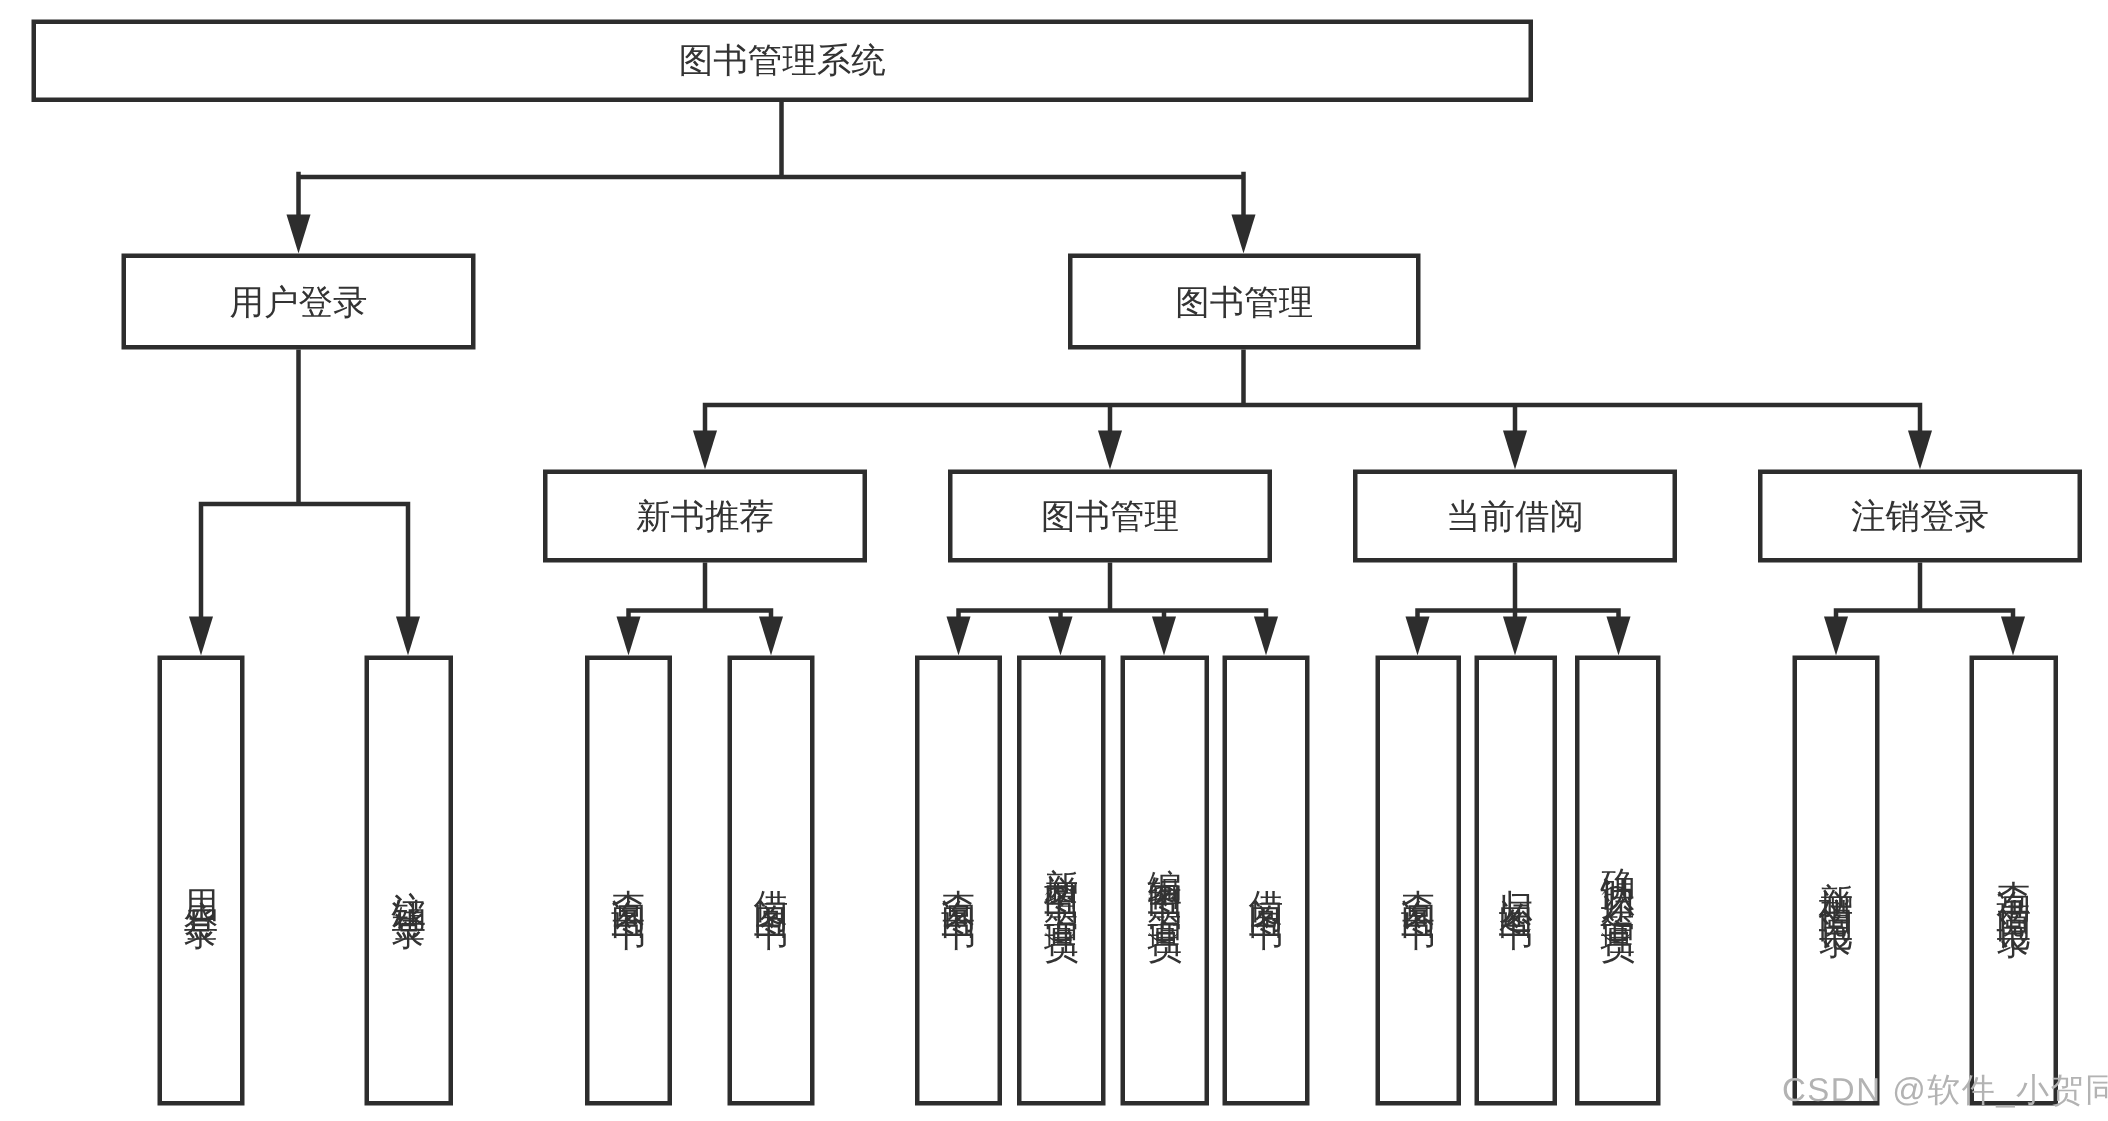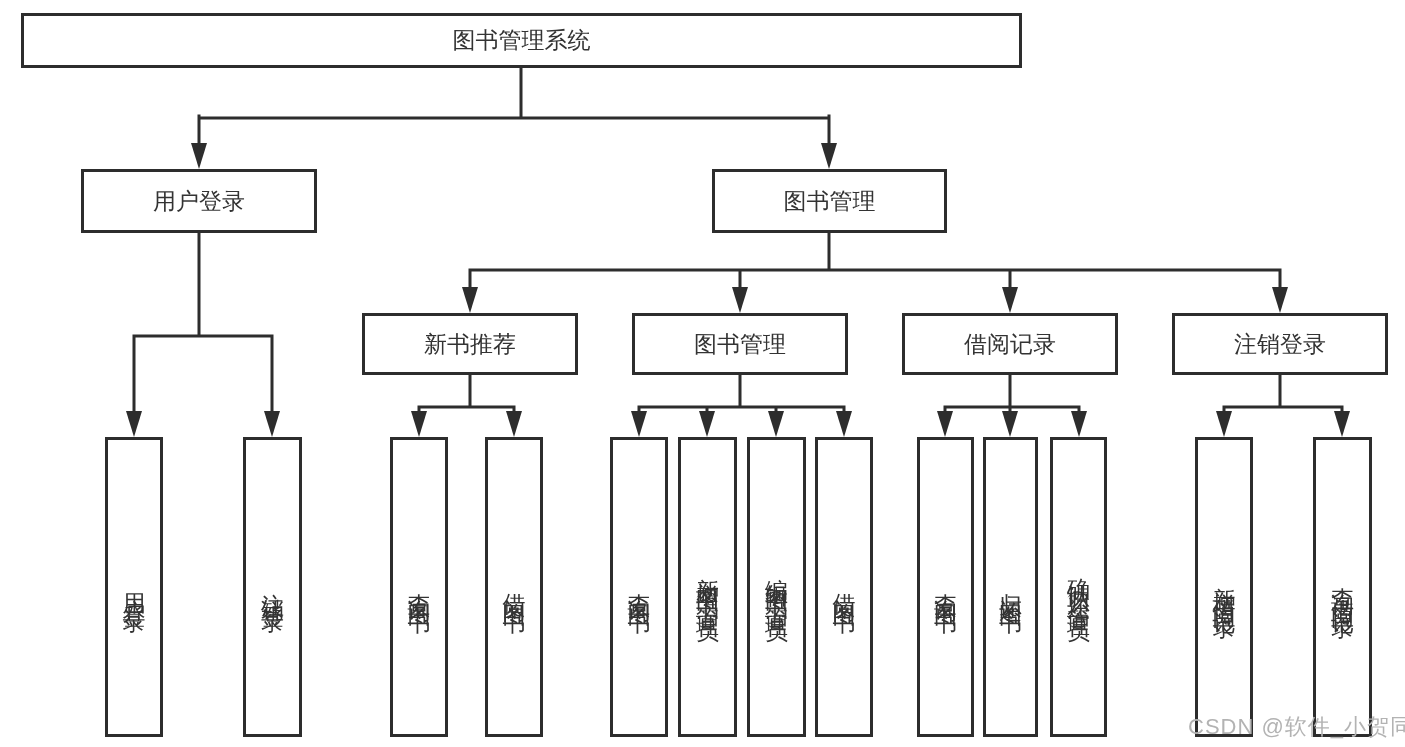--- a/index.html
+++ b/index.html
@@ -89,21 +89,21 @@
     <span>新书推荐</span>
   </div>
 
   <div class="node" style="left:712px;top:169px;width:235px;height:64px">
     <span>图书管理</span>
   </div>
   <div class="node" style="left:632px;top:313px;width:216px;height:62px">
     <span>图书管理</span>
   </div>
   <div class="node" style="left:902px;top:313px;width:216px;height:62px">
-    <span>借阅记录</span>
+    <span>当前借阅</span>
   </div>
   <div class="node" style="left:1172px;top:313px;width:216px;height:62px">
     <span>注销登录</span>
   </div>
 
   <div class="node leaf" style="left:105px;top:437px;width:58px;height:300px">
     <span>用户登录</span>
   </div>
   <div class="node leaf" style="left:243px;top:437px;width:59px;height:300px">
     <span>注销登录</span>

